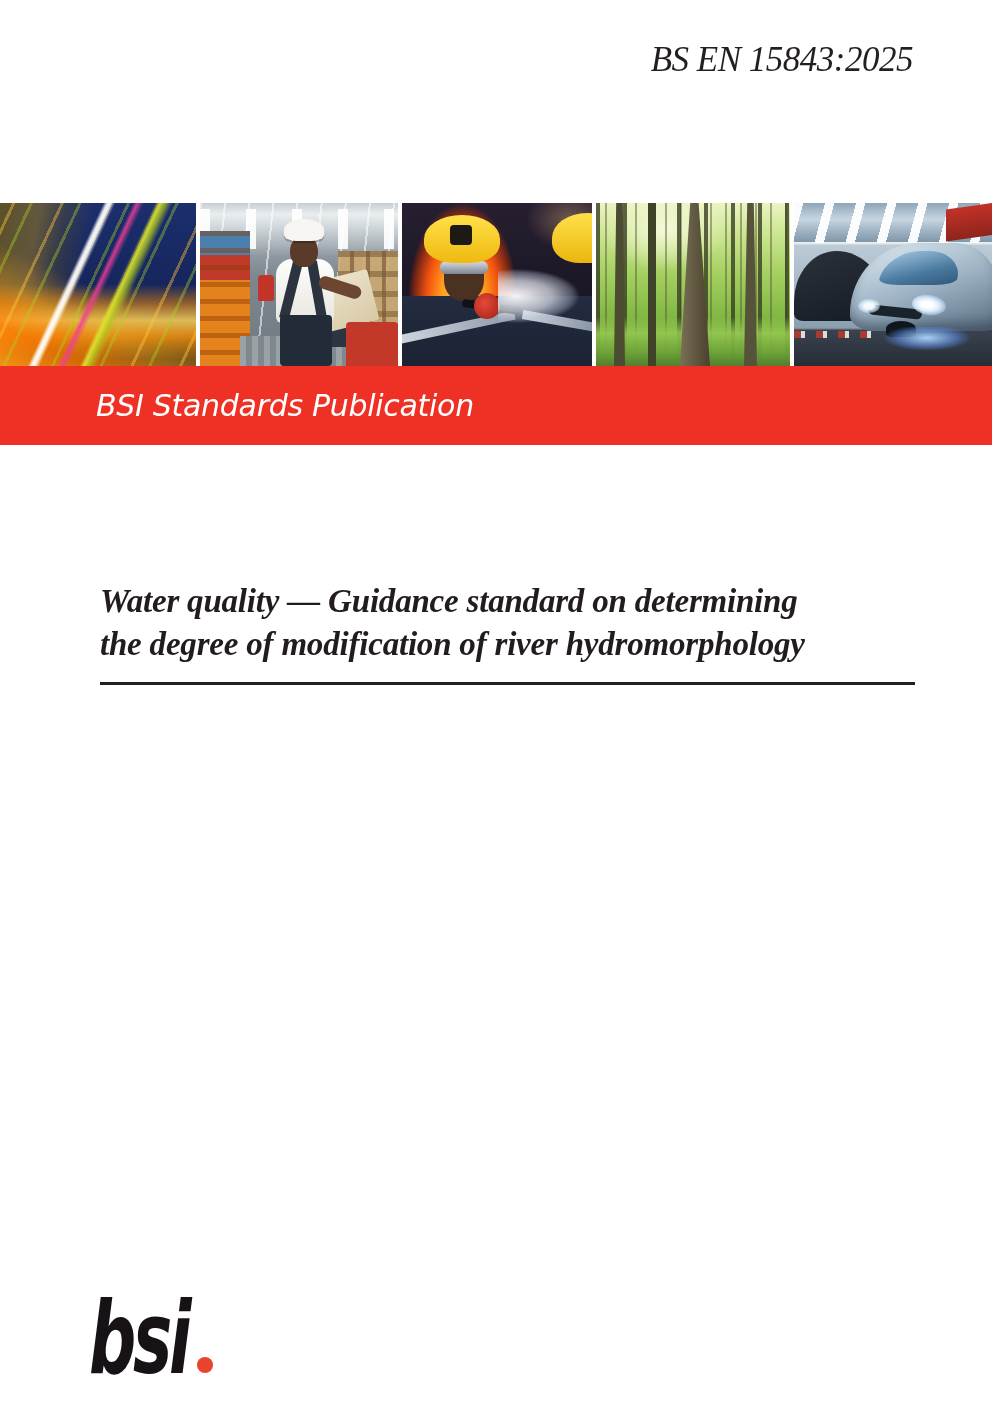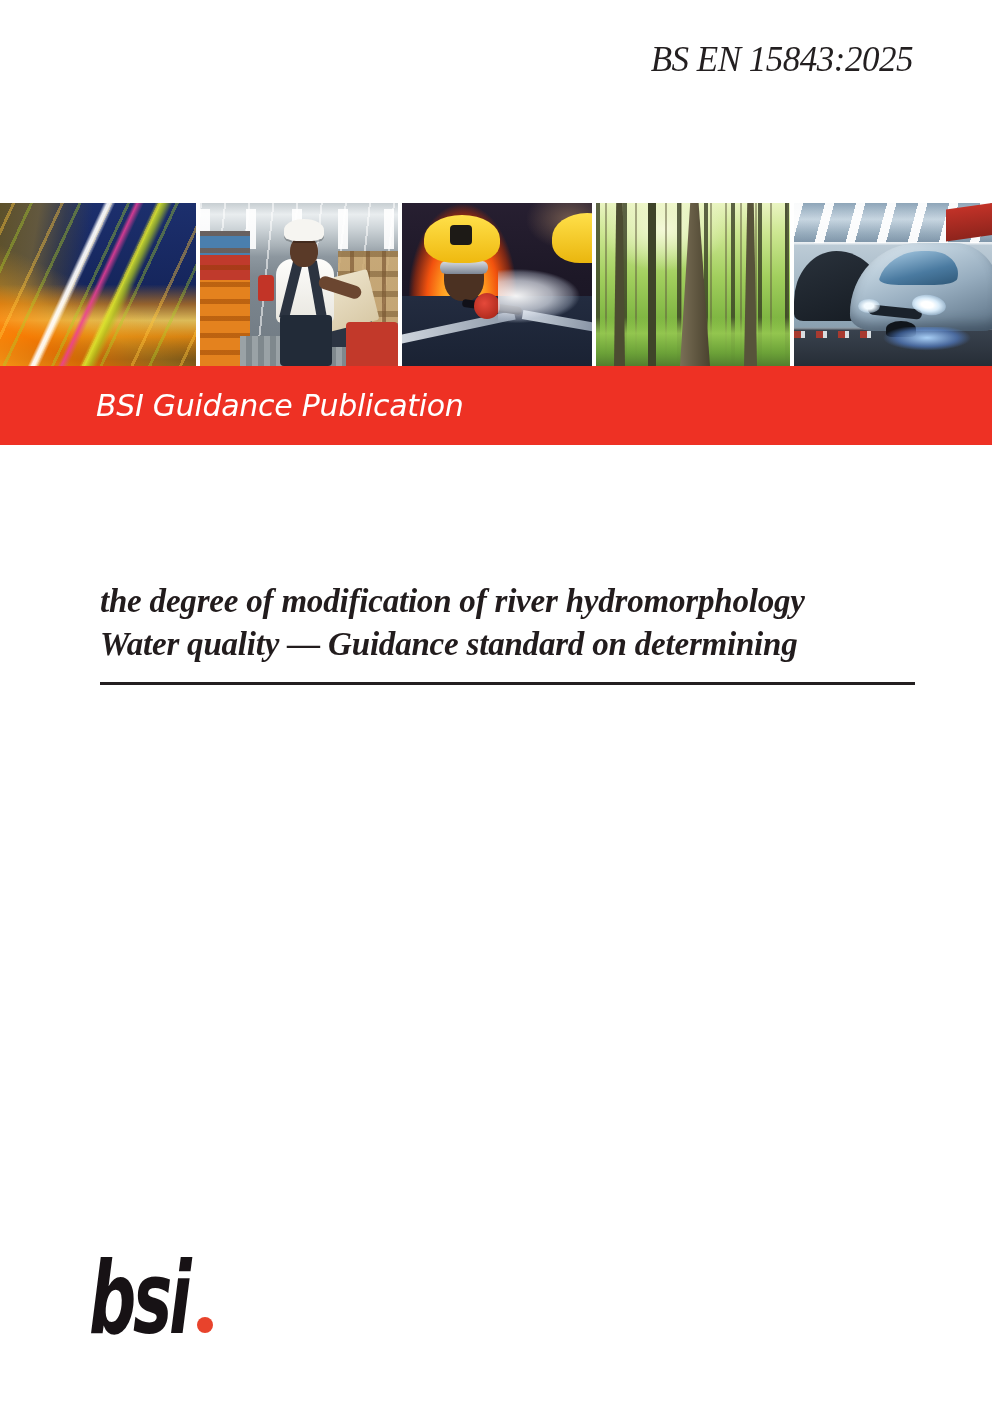--- a/index.html
+++ b/index.html
@@ -175,21 +175,21 @@
     letter-spacing:-0.2px;
     color:#221c1d;
   }
   .title .line{display:block;}
   .rule{
     position:absolute;left:100px;top:682px;
     width:815px;height:3px;background:var(--ink);
   }
 
   
-  .logo{position:absolute;left:89px;top:1249px;width:160px;height:100px;}
+  .logo{position:absolute;left:89px;top:1289px;width:160px;height:100px;}
   .logo-text{
     display:inline-block;
     font-family:"DejaVu Sans", sans-serif;
     font-weight:bold;font-size:100px;line-height:100px;
     letter-spacing:-5px;color:#171215;
     transform:scaleX(0.66);transform-origin:0 50%;
   }
   .logo-dot{
     position:absolute;left:108px;top:68px;
     width:16px;height:16px;border-radius:50%;
@@ -254,26 +254,26 @@
       <div class="car-grille"></div>
       <div class="car-headlight2"></div>
       <div class="car-headlight"></div>
       <div class="car-wheel"></div>
       <div class="cars-floor-stripes"></div>
       <div class="car-glow"></div>
     </div>
   </div>
 
   <div class="red-band">
-    <span class="band-label">BSI Guidance Publication</span>
+    <span class="band-label">BSI Standards Publication</span>
   </div>
 
   <h1 class="title">
+    <span class="line">Water quality — Guidance standard on determining</span>
     <span class="line">the degree of modification of river hydromorphology</span>
-    <span class="line">Water quality — Guidance standard on determining</span>
   </h1>
   <div class="rule"></div>
 
   <div class="logo">
     <span class="logo-text">bsi</span>
     <span class="logo-dot"></span>
   </div>
 
 </div>
 

